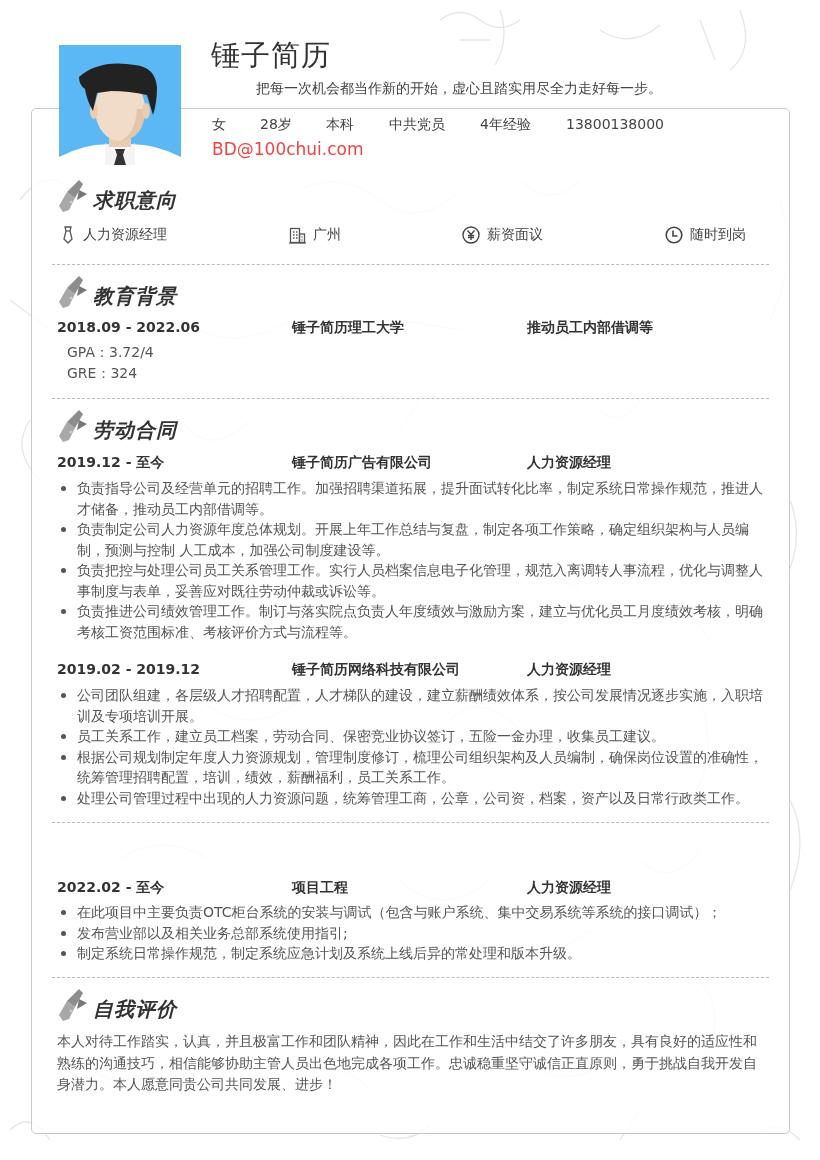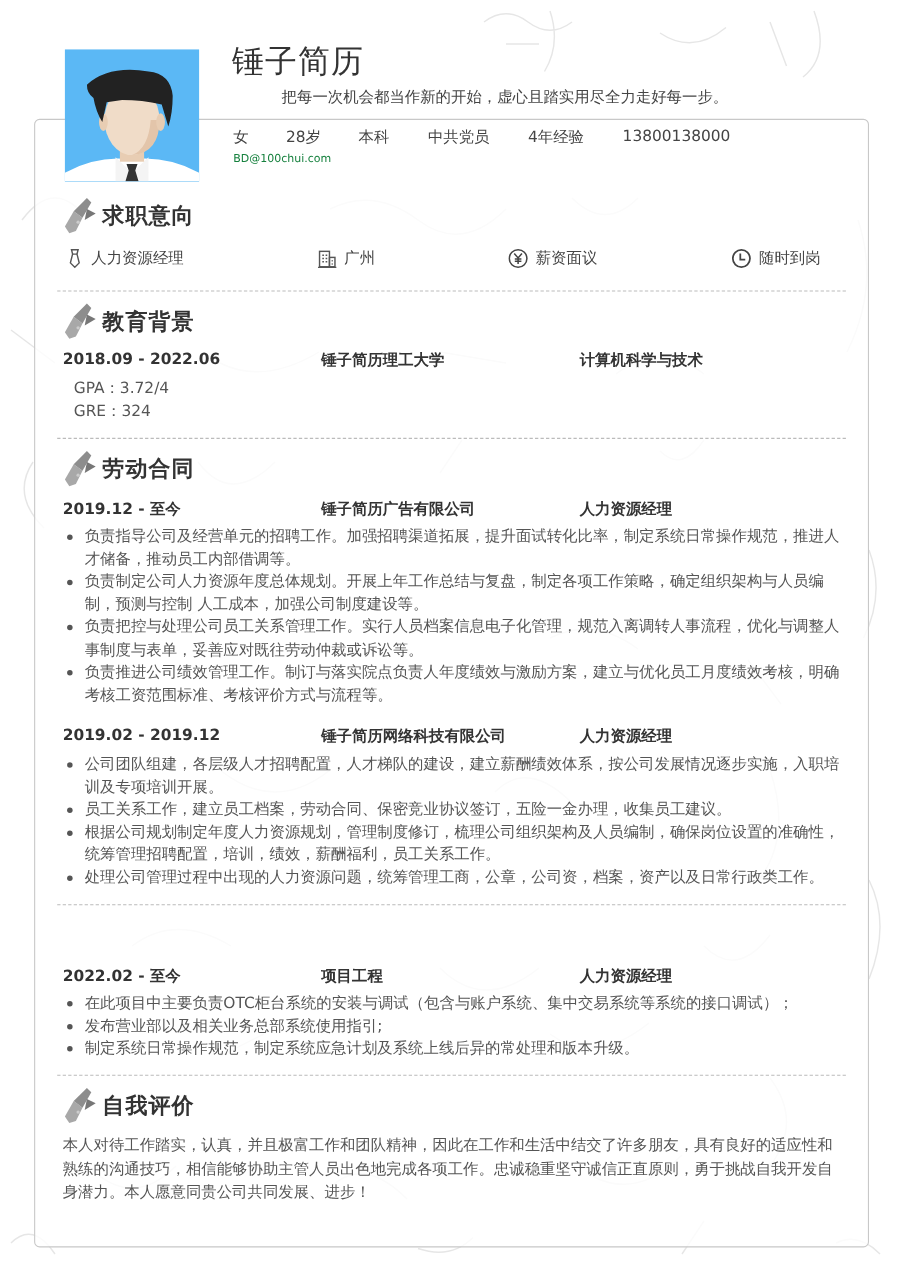--- a/index.html
+++ b/index.html
@@ -26,25 +26,25 @@
     position: absolute; left: 59px; top: 45px; width: 122px; height: 120px;
     background: #5bb8f5; overflow: hidden;
   }
   .name {
     position: absolute; left: 211px; top: 36px;
     font-size: 29px; color: #333; font-weight: normal; letter-spacing: 1px;
   }
   .motto { position: absolute; left: 212px; top: 80px; font-size: 14px; color: #444; margin-left: 44px; }
   .info-row { position: absolute; left: 212px; top: 116px; font-size: 14px; color: #444; display: flex; }
   .info-row span { display: inline-block; }
-  .email { position: absolute; left: 212px; top: 139px; font-size: 10px; color: #15803d; }
+  .email { position: absolute; left: 212px; top: 139px; font-size: 17px; color: #ef4444; }
 
   .content { position: absolute; left: 0; top: 0; width: 820px; height: 1160px; z-index: 3; }
   .section-title {
-    position: absolute; left: 57px; display: flex; align-items: center;
+    position: absolute; left: 57px; display: flex; align-items: flex-end; font-style: italic;
   }
   .section-title .pen { width: 34px; height: 36px; margin-right: 2px; }
   .section-title .label { font-size: 20px; font-weight: bold; color: #333; letter-spacing: 1px; }
   .divider { position: absolute; left: 52px; width: 717px; border-top: 1px dashed #bbb; }
 
   .intent-item { position: absolute; top: 226px; display: flex; align-items: center; font-size: 14px; color: #444; }
   .intent-item svg { margin-right: 7px; }
 
   .row3 { position: absolute; left: 57px; width: 720px; font-size: 14px; font-weight: bold; color: #333; }
   .row3 span { position: absolute; top: 0; white-space: nowrap; }
@@ -158,21 +158,21 @@
       <path d="M6 34 L2 28 L10 14 L18 20 L12 32 Z" fill="#a8a8a8"></path>
       <path d="M10 14 L22 2 L26 6 L18 20 Z" fill="#8d8d8d"></path>
       <path d="M22 12 L30 16 L20 22 Z" fill="#777"></path>
       <circle cx="14" cy="24" r="1.5" fill="#ccc"></circle>
     </svg>
     <span class="label">教育背景</span>
   </div>
   <div class="row3" style="top:319px">
     <span style="left:0">2018.09 - 2022.06</span>
     <span style="left:235px">锤子简历理工大学</span>
-    <span style="left:470px">计算机科学与技术</span>
+    <span style="left:470px">推动员工内部借调等</span>
   </div>
   <div class="plain" style="top:344px">GPA：3.72/4</div>
   <div class="plain" style="top:365px">GRE：324</div>
 
   <div class="divider" style="top:398px"></div>
 
   <div class="section-title" style="top:408px">
     <svg class="pen" viewBox="0 0 34 36">
       <path d="M6 34 L2 28 L10 14 L18 20 L12 32 Z" fill="#a8a8a8"></path>
       <path d="M10 14 L22 2 L26 6 L18 20 Z" fill="#8d8d8d"></path>

